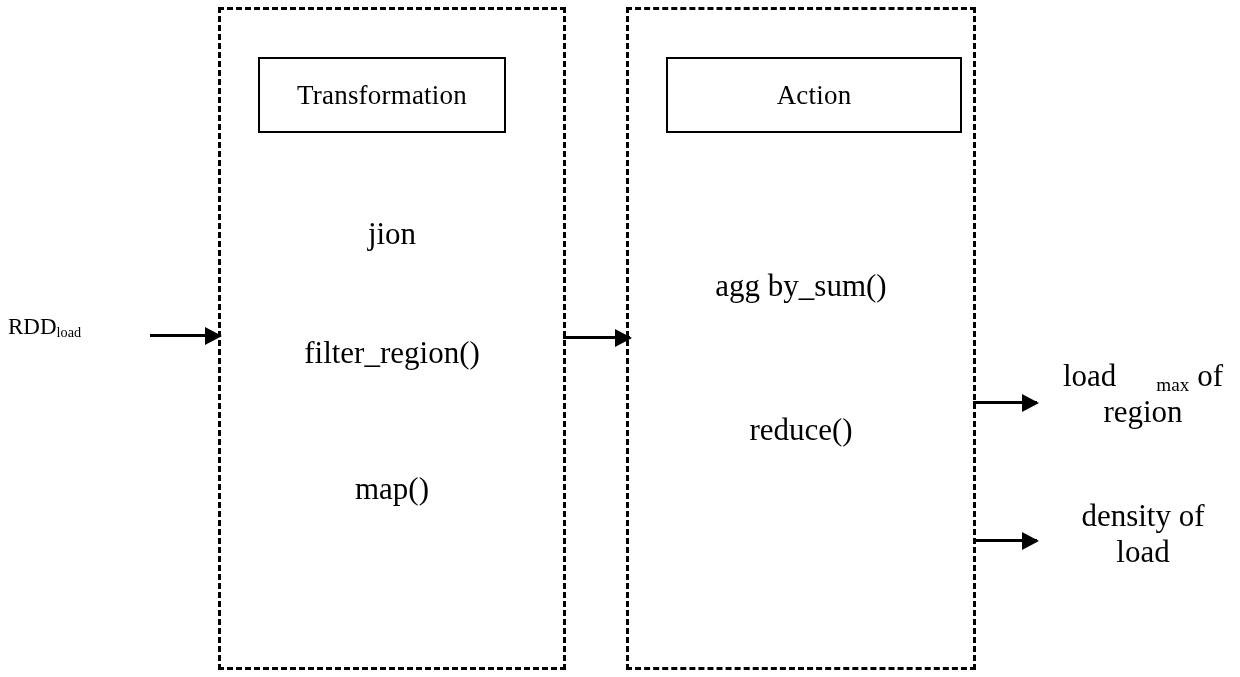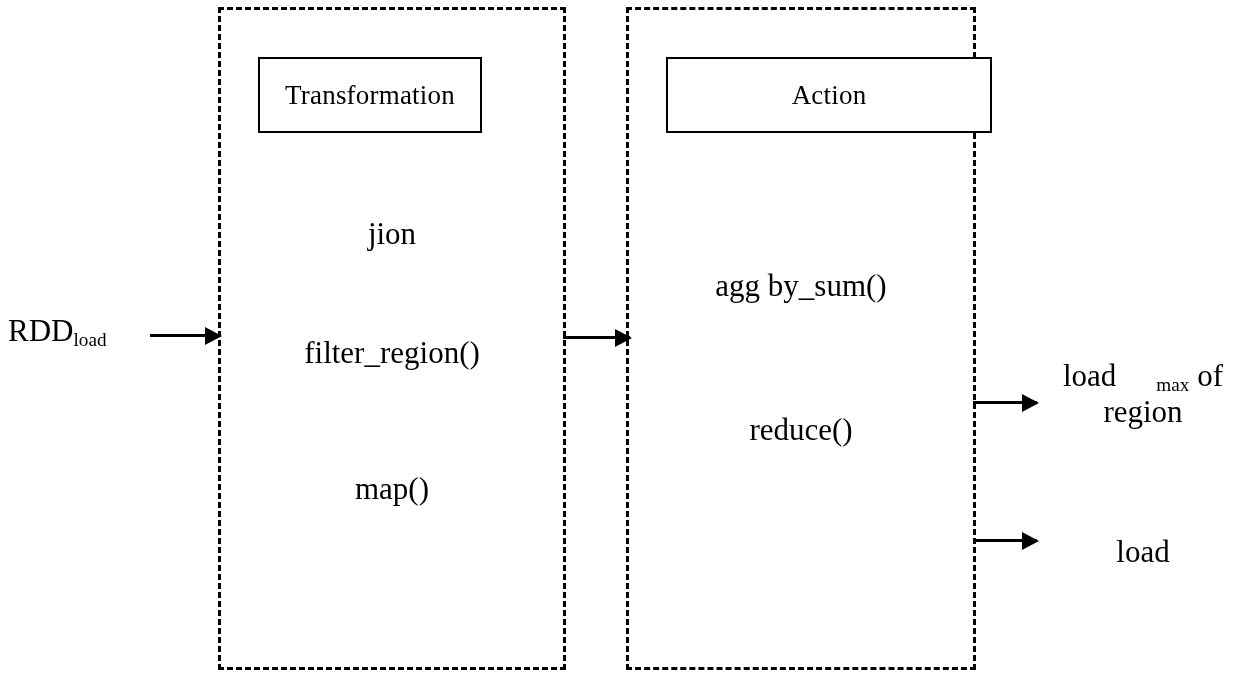--- a/index.html
+++ b/index.html
@@ -43,27 +43,27 @@
     border: 2px solid #000000;
     box-sizing: border-box;
     display: flex;
     align-items: center;
     justify-content: center;
     background: #ffffff;
   }
   #box-transformation {
     left: 258px;
     top: 57px;
-    width: 224px;
+    width: 248px;
     height: 76px;
   }
   #box-action {
     left: 666px;
     top: 57px;
-    width: 326px;
+    width: 296px;
     height: 76px;
     justify-content: center;
   }
   .header-box .label {
     font-size: 27px;
     line-height: 1;
     letter-spacing: 0.2px;
     white-space: nowrap;
   }
 
@@ -86,21 +86,21 @@
   #op-groupby-date    { left: 801px; top: 193px; }
   #op-agg-by-sum      { left: 801px; top: 270px; }
   #op-reduce          { left: 801px; top: 393px; margin-top: 21px; }
   #op-generate-area   { left: 801px; top: 522px; }
 
   
   #input-rdd {
     position: absolute;
     left: 8px;
     top: 315px;
-    font-size: 31px;
+    font-size: 23px;
     line-height: 1;
     white-space: nowrap;
   }
   #input-rdd sub {
     font-size: 0.62em;
     vertical-align: baseline;
     position: relative;
     top: 0.24em;
   }
 
@@ -179,17 +179,17 @@
 
   <div class="arrow" id="arrow-out-top"></div>
   <div class="arrow" id="arrow-out-bot"></div>
 
   <div class="output-text" id="output-loadmax">
     <span>load</span><sub>max</sub><span> of</span><br>
     <span>region</span>
   </div>
 
   <div class="output-text" id="output-density">
-    <br>
+    <span>density of</span><br>
     <span>load</span>
   </div>
 
 </div>
 
 </body></html>

